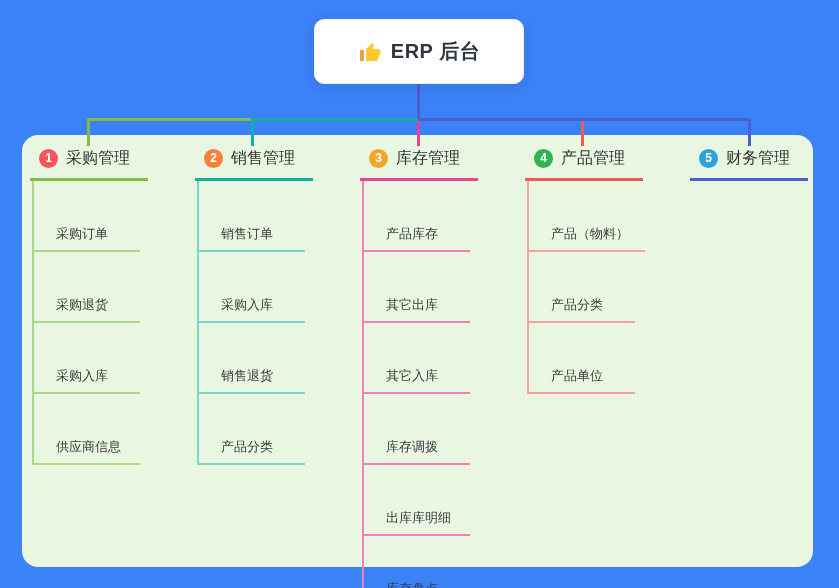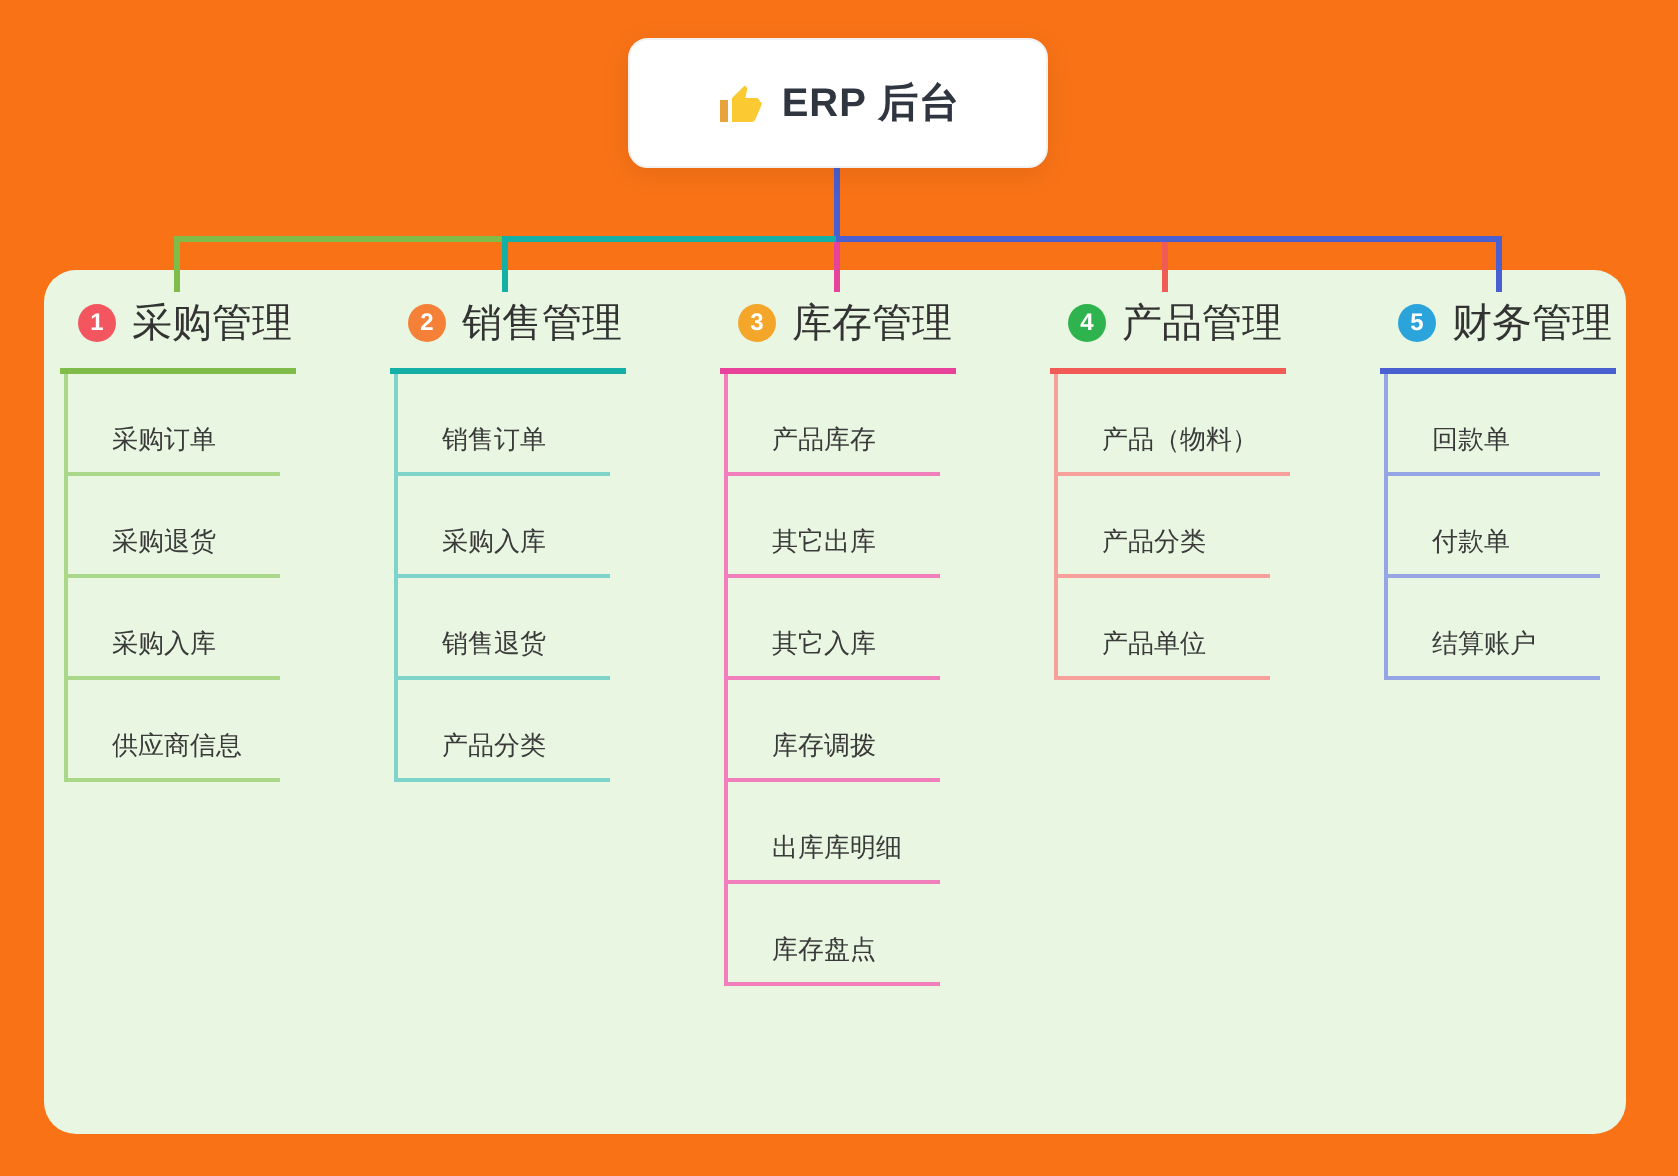--- a/index.html
+++ b/index.html
@@ -1,17 +1,17 @@
 <!DOCTYPE html>
 <html><head>
 <meta charset="utf-8">
 <style>
   html,body{margin:0;padding:0;background:#ffffff;}
   body{font-family:"Liberation Sans","DejaVu Sans",sans-serif;}
-  .canvas{position:relative;width:839px;height:588px;background:#f97316;overflow:hidden;}
+  .canvas{position:relative;width:839px;height:588px;background:#3b82f6;overflow:hidden;}
 
   
   .panel{position:absolute;left:22px;top:135px;width:791px;height:432px;
          background:#e9f6e2;border-radius:16px;}
 
   
   .root-card{position:absolute;left:314px;top:19px;width:208px;height:63px;
              background:#ffffff;border:1px solid #f1f1f1;border-radius:10px;
              box-shadow:0 3px 14px rgba(0,0,0,.09);
              display:flex;align-items:center;justify-content:center;gap:9px;z-index:5;}
@@ -27,27 +27,27 @@
   .h3{left:418px;width:333px;}
   .drop{top:120px;width:3px;height:26px;}
   .d1{left:87px;} .d2{left:251px;} .d3{left:417px;} .d4{left:581px;} .d5{left:748px;}
 
   
   .branch{position:absolute;top:144px;z-index:2;}
   .b1{left:30px;} .b2{left:195px;} .b3{left:360px;} .b4{left:525px;} .b5{left:690px;}
   .branch-header{display:flex;align-items:center;gap:8px;width:118px;
                  padding:4px 0 9px 9px;box-sizing:border-box;
                  border-bottom:3px solid var(--c);cursor:default;}
-  .branch-label{font-size:20px;font-weight:500;color:#333333;white-space:nowrap;font-family:Liberation Mono, monospace;}
+  .branch-label{font-size:16px;font-weight:500;color:#333333;white-space:nowrap;font-family:Liberation Mono, monospace;}
   .badge{width:19px;height:19px;border-radius:50%;background:var(--badge);
          color:#ffffff;font-size:12px;font-weight:700;line-height:19px;
          text-align:center;flex:0 0 auto;}
   .branch-items{list-style:none;margin:0 0 0 2px;padding:0;
                 border-left:2px solid var(--cl);}
-  .branch-items li{height:51px;display:flex;align-items:flex-end;
+  .branch-items li{height:71px;display:flex;align-items:flex-end;
                    padding:0 16px 7px 22px;box-sizing:border-box;
                    border-bottom:2px solid var(--cl);
                    width:max-content;min-width:106px;
                    font-size:13px;color:#3a3a3a;white-space:nowrap;}
 </style>
 </head>
 <body>
 
 <div class="canvas">
 
@@ -122,20 +122,15 @@
       <li>产品分类</li>
       <li>产品单位</li>
     </ul>
   </div>
 
   <div class="branch b5" style="--c: #4a5fd0; --cl: #96a6e4; --badge: #2ba3db;">
     <div class="branch-header">
       <span class="badge">5</span>
       <span class="branch-label">财务管理</span>
     </div>
-    <ul class="branch-items">
-      <li>回款单</li>
-      <li>付款单</li>
-      <li>结算账户</li>
-    </ul>
   </div>
 
 </div>
 
 </body></html>

